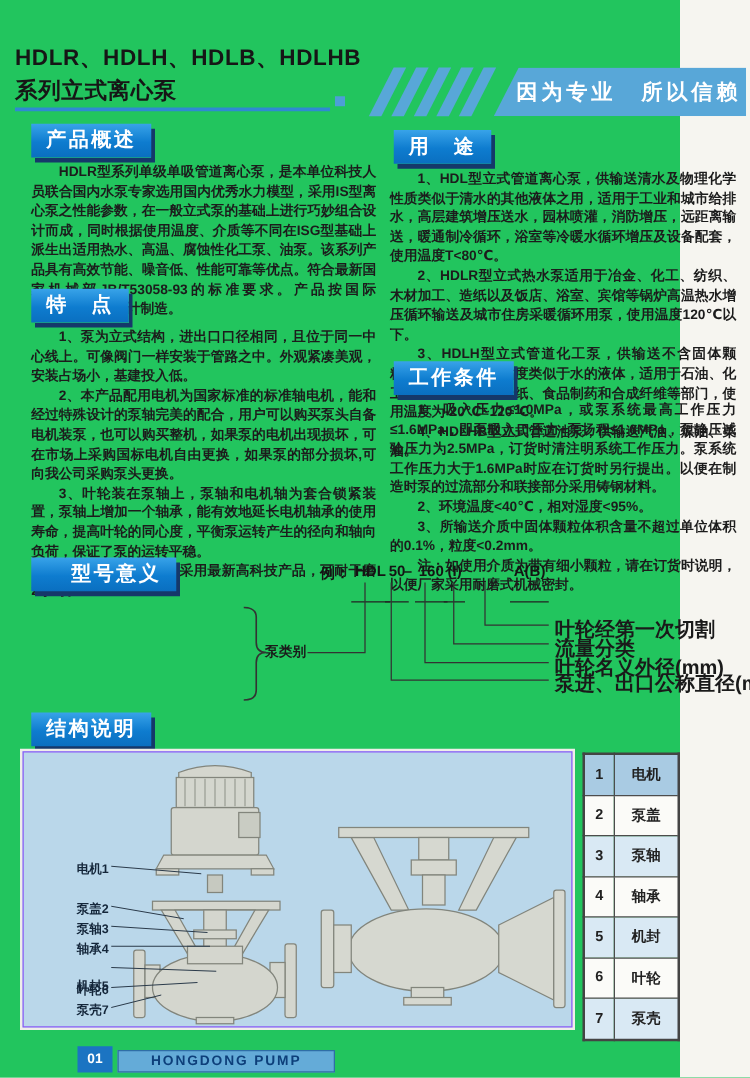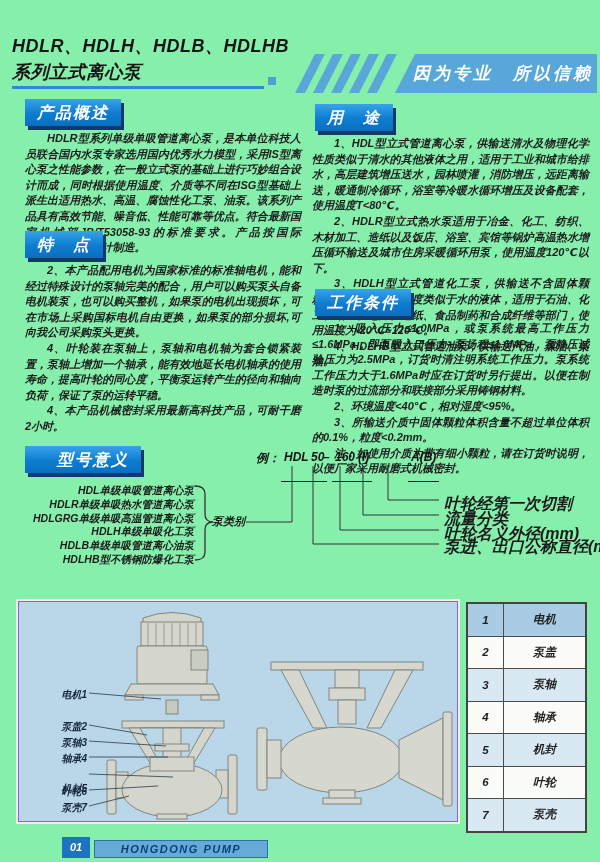--- a/index.html
+++ b/index.html
@@ -1,17 +1,17 @@
 <!DOCTYPE html>
 <html><head>
 <meta charset="utf-8">
 <style>
   html,body{margin:0;padding:0;}
   body{width:600px;height:862px;background:#f6f5f0;font-family:"Liberation Sans","DejaVu Sans",sans-serif;overflow:hidden;}
-  .page{position:relative;width:600px;height:862px;background:#86efac;font-style:italic;}
+  .page{position:relative;width:544px;height:862px;background:#22c55e;}
   .abs{position:absolute;}
 
   
   .title{left:12px;top:33px;font-size:18px;font-weight:bold;color:#161616;line-height:26px;letter-spacing:0.5px;}
   .title-underline{left:12px;top:86px;width:252px;height:3px;background:#2f8ad2;}
   .title-square{left:268px;top:77px;width:8px;height:8px;background:#4d9fd6;}
 
   
   .banner{left:297px;top:54px;width:300px;height:39px;}
   .stripe{position:absolute;top:0;width:10px;height:39px;background:#58a7d8;transform:skewX(-27deg);}
@@ -75,22 +75,23 @@
     <div class="banner-block">因为专业　所以信赖</div>
   </div>
 
   <div class="sec-h" style="left:25px;top:99px;">产品概述</div>
   <div class="txt-col" style="left:25px;top:131px;width:276px;">
     <p class="para">HDLR型系列单级单吸管道离心泵，是本单位科技人员联合国内水泵专家选用国内优秀水力模型，采用IS型离心泵之性能参数，在一般立式泵的基础上进行巧妙组合设计而成，同时根据使用温度、介质等不同在ISG型基础上派生出适用热水、高温、腐蚀性化工泵、油泵。该系列产品具有高效节能、噪音低、性能可靠等优点。符合最新国家机械部JB/T53058-93的标准要求。产品按国际ISO2858标准设计制造。</p>
   </div>
 
   <div class="sec-h" style="left:25px;top:231px;">特　点</div>
   <div class="txt-col" style="left:25px;top:263px;width:276px;">
+    <p class="para">1、泵为立式结构，进出口口径相同，且位于同一中心线上。可像阀门一样安装于管路之中。外观紧凑美观，安装占场小，基建投入低。</p>
     <p class="para">2、本产品配用电机为国家标准的标准轴电机，能和经过特殊设计的泵轴完美的配合，用户可以购买泵头自备电机装泵，也可以购买整机，如果泵的电机出现损坏，可在市场上采购国标电机自由更换，如果泵的部分损坏,可向我公司采购泵头更换。</p>
-    <p class="para">4、叶轮装在泵轴上，泵轴和电机轴为套合锁紧装置，泵轴上增加一个轴承，能有效地延长电机轴承的使用寿命，提高叶轮的同心度，平衡泵运转产生的径向和轴向负荷，保证了泵的运转平稳。</p>
+    <p class="para">3、叶轮装在泵轴上，泵轴和电机轴为套合锁紧装置，泵轴上增加一个轴承，能有效地延长电机轴承的使用寿命，提高叶轮的同心度，平衡泵运转产生的径向和轴向负荷，保证了泵的运转平稳。</p>
     <p class="para">4、本产品机械密封采用最新高科技产品，可耐干磨2小时。</p>
   </div>
 
   <div class="sec-h" style="left:315px;top:104px;">用　途</div>
   <div class="txt-col" style="left:312px;top:136px;">
     <p class="para">1、HDL型立式管道离心泵，供输送清水及物理化学性质类似于清水的其他液体之用，适用于工业和城市给排水，高层建筑增压送水，园林喷灌，消防增压，远距离输送，暖通制冷循环，浴室等冷暖水循环增压及设备配套，使用温度T&lt;80℃。</p>
     <p class="para">2、HDLR型立式热水泵适用于冶金、化工、纺织、木材加工、造纸以及饭店、浴室、宾馆等锅炉高温热水增压循环输送及城市住房采暖循环用泵，使用温度120℃以下。</p>
     <p class="para">3、HDLH型立式管道化工泵，供输送不含固体颗粒，具有腐蚀性，粘度类似于水的液体，适用于石油、化工、冶金、电力、造纸、食品制药和合成纤维等部门，使用温度为-20℃~120℃。</p>
     <p class="para">4、HDLHB型立式管道油泵，供输送汽油、煤油、柴油。</p>
   </div>
@@ -106,47 +107,40 @@
   <div class="sec-h" style="left:25px;top:446px;padding-left:32px;">型号意义</div>
 
   <span class="code-tok" style="left:256px;top:450px;">例：</span>
   <span class="code-tok code-und" style="left:281px;top:450px;">HDL</span>
   <span class="code-tok code-und" style="left:308px;top:450px;">50</span>
   <span class="code-tok" style="left:323px;top:450px;">–</span>
   <span class="code-tok code-und" style="left:332px;top:450px;">160</span>
   <span class="code-tok code-und" style="left:355px;top:450px;">(I)</span>
   <span class="code-tok code-und" style="left:374px;top:450px;margin-left:34px;">A(B)</span>
 
-  <div class="abs type-list">
-    <div>HDL单级单吸管道离心泵</div>
-    <div>HDLR单级单吸热水管道离心泵</div>
-    <div>HDLGRG单级单吸高温管道离心泵</div>
-    <div>HDLH单级单吸化工泵</div>
-    <div>HDLB单级单吸管道离心油泵</div>
-    <div>HDLHB型不锈钢防爆化工泵</div>
-  </div>
 
   <div class="abs brace-label">泵类别</div>
 
   <div class="callout" style="top:494px;">叶轮经第一次切割</div>
   <div class="callout" style="top:509px;">流量分类</div>
   <div class="callout" style="top:524px;text-align:center;">叶轮名义外径(mm)</div>
   <div class="callout" style="top:537px;">泵进、出口公称直径(mm)</div>
 
   <svg class="abs" style="left:25px;top:446px;" width="530" height="126" viewBox="0 0 530 126">
     <g stroke="#333" stroke-width="1" fill="none">
       <polyline points="221,76 267,76 267,20"></polyline>
       <polyline points="288,20 288,98 414,98"></polyline>
       <polyline points="315,20 315,84 414,84"></polyline>
       <polyline points="338,20 338,69 414,69"></polyline>
       <polyline points="363,20 363,54 414,54"></polyline>
       <path d="M170,40 Q180,40 180,48 L180,68 Q180,76 188,76 Q180,76 180,84 L180,106 Q180,114 170,114" stroke-width="1.3"></path>
     </g>
   </svg>
 
+  <div class="sec-h" style="left:25px;top:570px;">结构说明</div>
 
   <div class="abs panel">
     <svg width="438" height="219" viewBox="0 0 438 219">
 
       <g stroke="#82857c" stroke-width="1" fill="#d4d6ce">
         <g>
           <path d="M124,16 Q153,5 182,16 L182,22 L124,22 Z"></path>
           <rect x="122" y="20" width="62" height="24"></rect>
           <g stroke="#9a9d94">
             <line x1="129" y1="21" x2="129" y2="43"></line>

